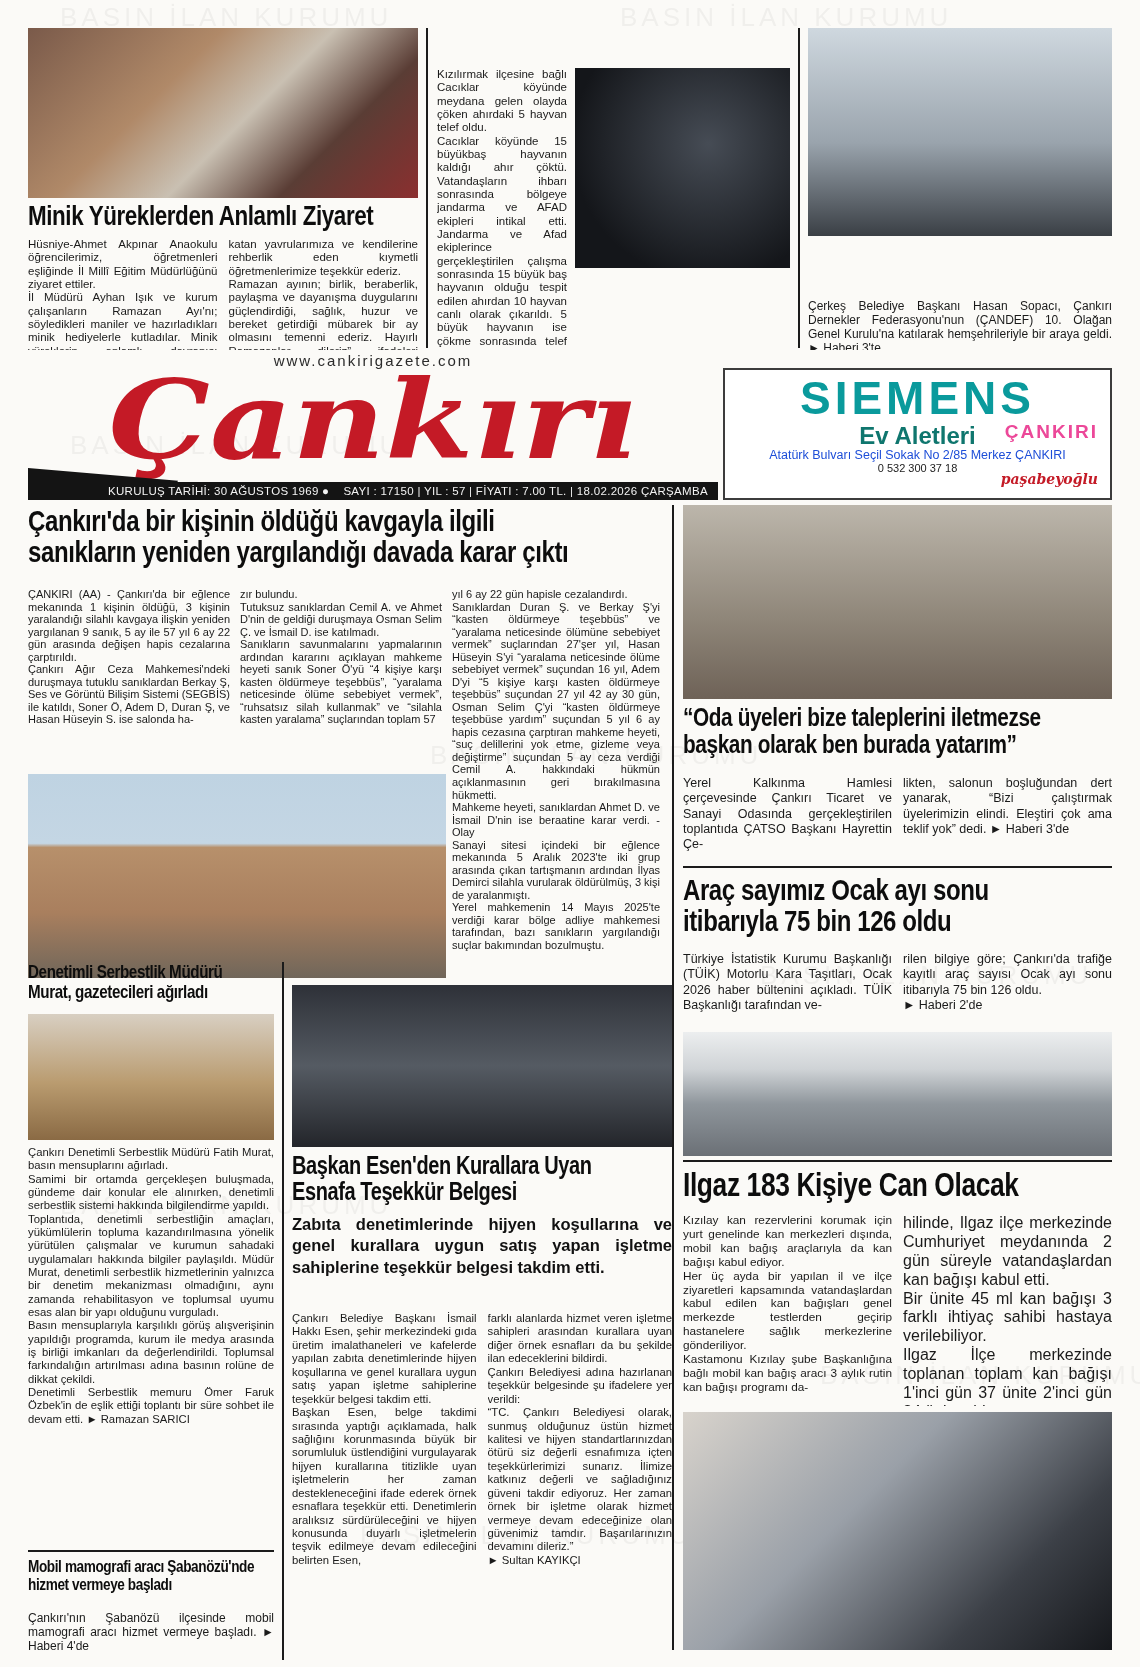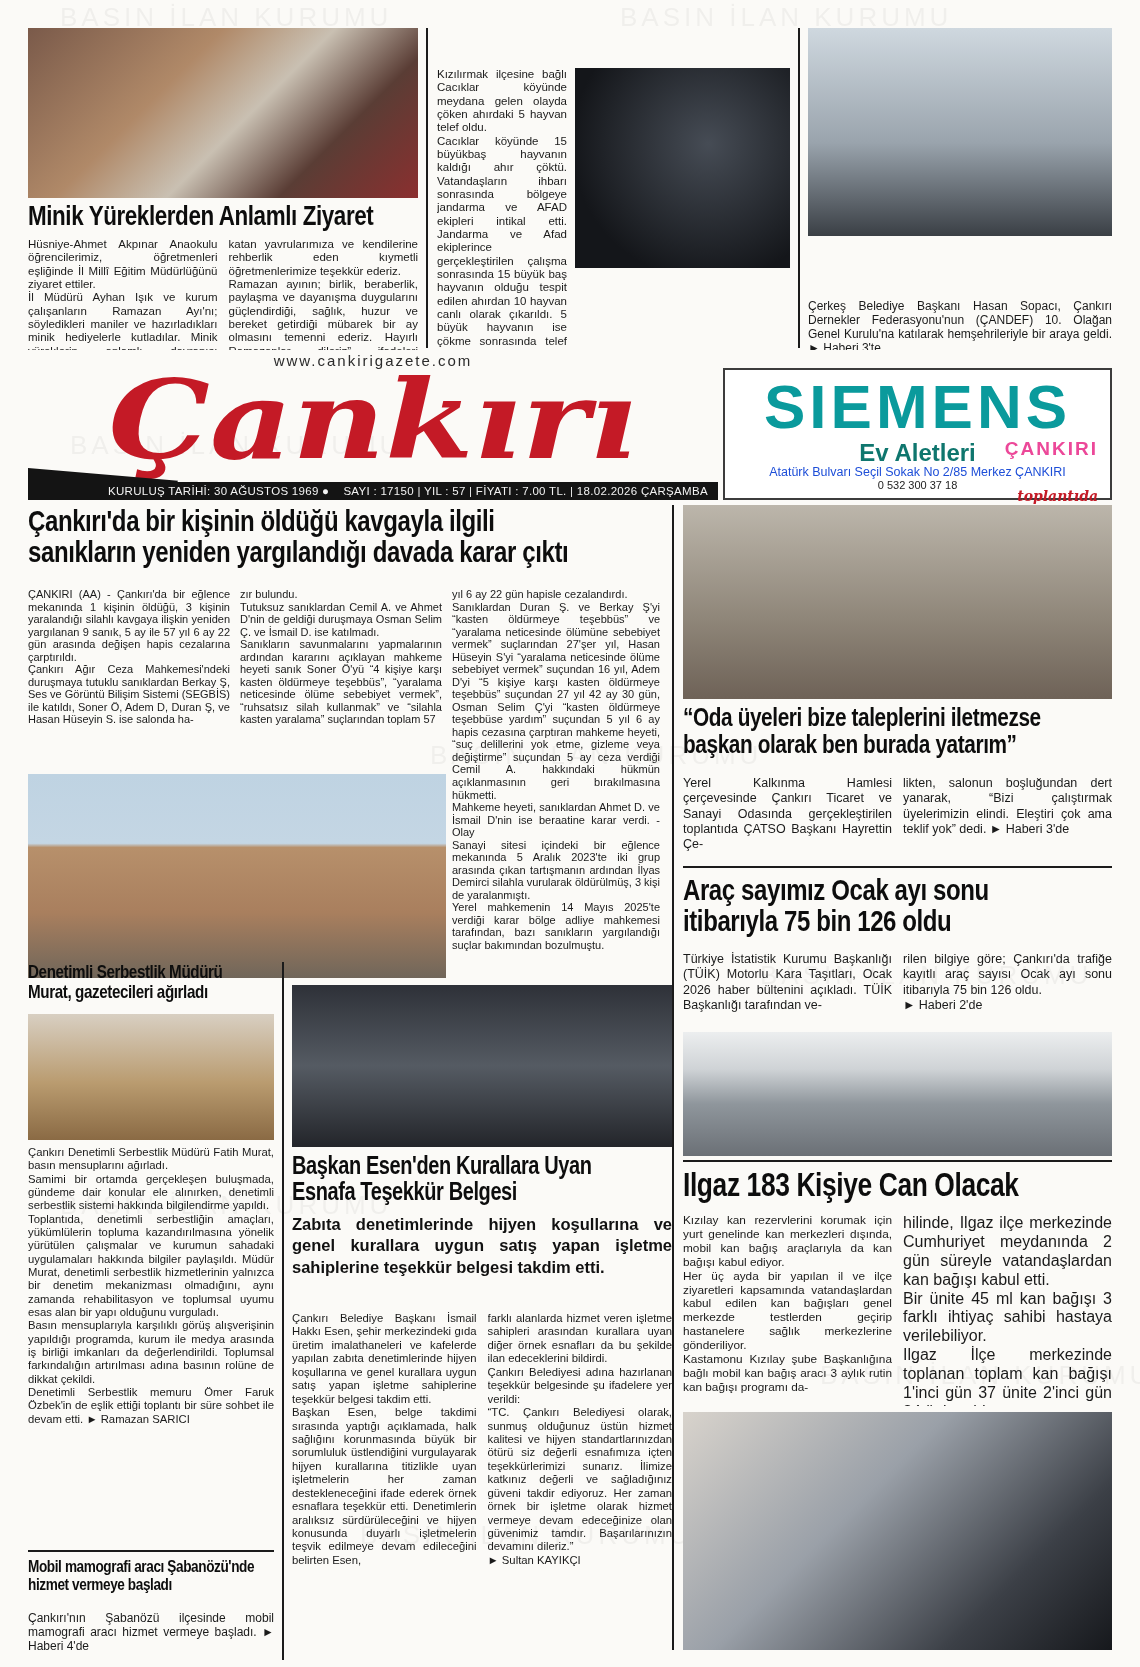--- a/index.html
+++ b/index.html
@@ -26,21 +26,21 @@
   .p-donation{background:linear-gradient(135deg,#d8d3cc,#9aa0a8 40%,#3c4047 75%,#16181c);}
   
   .url-line{font-size:15px;letter-spacing:2px;color:#2b2b2b;text-align:center;}
   .logo{font-family:"DejaVu Serif",serif;font-style:italic;font-weight:bold;color:#c41a26;
         font-size:108px;line-height:1;text-align:center;transform:scaleX(1.18);transform-origin:50% 0;}
   .infobar{background:#141414;color:#f2f2f2;font-size:11.5px;display:flex;align-items:center;
            gap:14px;padding-left:80px;letter-spacing:0.3px;white-space:nowrap;overflow:hidden;}
   .barflag{background:#141414;clip-path:polygon(0 0,100% 40%,94% 100%,0 100%);}
   
   .adbox{border:2px solid #3c3c3c;background:#fff;box-sizing:border-box;padding:4px 12px 3px;}
-  .ad-brand{font-size:62px;font-weight:800;color:#0a9a9c;letter-spacing:4px;text-align:center;line-height:1.05;}
+  .ad-brand{font-size:46px;font-weight:800;color:#0a9a9c;letter-spacing:4px;text-align:center;line-height:1.05;}
   .ad-region{font-size:19px;font-weight:800;color:#ec4899;text-align:right;letter-spacing:2px;line-height:1;}
   .ad-sub{font-size:24px;font-weight:bold;color:#0f766e;text-align:center;line-height:1.05;margin-top:-18px;}
   .ad-addr{font-family:Liberation Sans, sans-serif;font-size:12.5px;text-align:center;color:#1d4ed8;}
   .ad-phone{font-size:11px;text-align:center;color:#222;}
   .ad-dealer{font-family:"DejaVu Serif",serif;font-style:italic;font-weight:bold;font-size:14px;
              color:#c41a26;text-align:right;line-height:1;margin-top:-2px;}
   .wm{position:absolute;font-weight:400;font-size:26px;color:rgba(60,60,60,0.06);
       letter-spacing:4px;white-space:nowrap;pointer-events:none;text-align:right;}
   .deck{font-weight:bold;font-size:16.5px;line-height:1.3;text-align:justify;color:#111;}
 </style>
@@ -92,21 +92,21 @@
     <span>KURULUŞ TARİHİ: 30 AĞUSTOS 1969  ●</span>
     <span>SAYI : 17150 | YIL : 57 | FİYATI : 7.00 TL. | 18.02.2026 ÇARŞAMBA</span>
   </div>
 
   <div class="abs adbox" style="left:723px;top:368px;width:389px;height:132px;">
     <div class="ad-brand">SIEMENS</div>
     <div class="ad-region">ÇANKIRI</div>
     <div class="ad-sub">Ev Aletleri</div>
     <div class="ad-addr">Atatürk Bulvarı Seçil Sokak No 2/85 Merkez ÇANKIRI</div>
     <div class="ad-phone">0 532 300 37 18</div>
-    <div class="ad-dealer">toplantıda</div>
+    <div class="ad-dealer">paşabeyoğlu</div>
   </div>
 
   <div class="abs" style="left:28px;top:505px;width:645px;height:76px;">
     <div class="hl" style="font-size:30px;">Çankırı'da bir kişinin öldüğü kavgayla ilgili
 sanıkların yeniden yargılandığı davada karar çıktı</div>
   </div>
   <div class="abs body" style="left:28px;top:588px;width:202px;height:182px;font-size:11px;line-height:1.14;">ÇANKIRI (AA) - Çankırı'da bir eğlence mekanında 1 kişinin öldüğü, 3 kişinin yaralandığı silahlı kavgaya ilişkin yeniden yargılanan 9 sanık, 5 ay ile 57 yıl 6 ay 22 gün arasında değişen hapis cezalarına çarptırıldı.
 Çankırı Ağır Ceza Mahkemesi'ndeki duruşmaya tutuklu sanıklardan Berkay Ş, Ses ve Görüntü Bilişim Sistemi (SEGBİS) ile katıldı, Soner Ö, Adem D, Duran Ş, ve Hasan Hüseyin S. ise salonda ha-</div>
   <div class="abs body" style="left:240px;top:588px;width:202px;height:182px;font-size:11px;line-height:1.14;">zır bulundu.
 Tutuksuz sanıklardan Cemil A. ve Ahmet D'nin de geldiği duruşmaya Osman Selim Ç. ve İsmail D. ise katılmadı.

